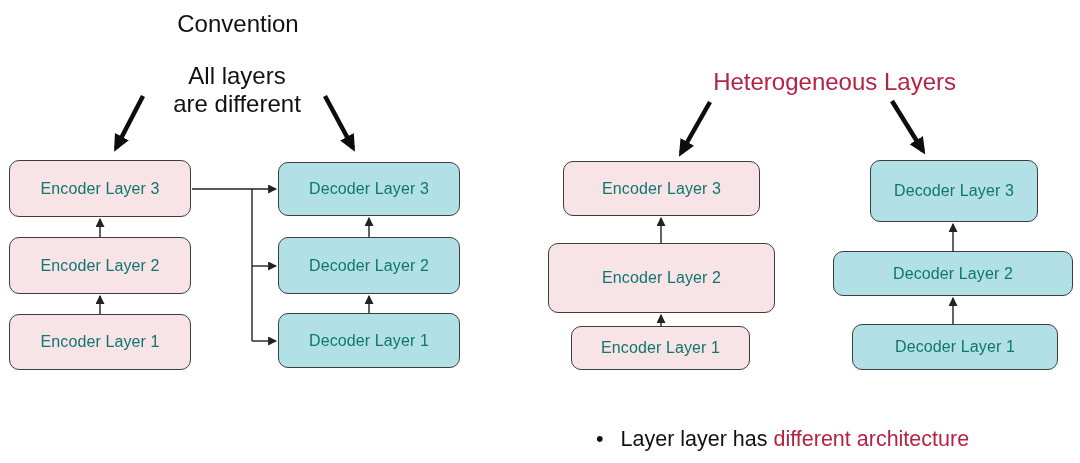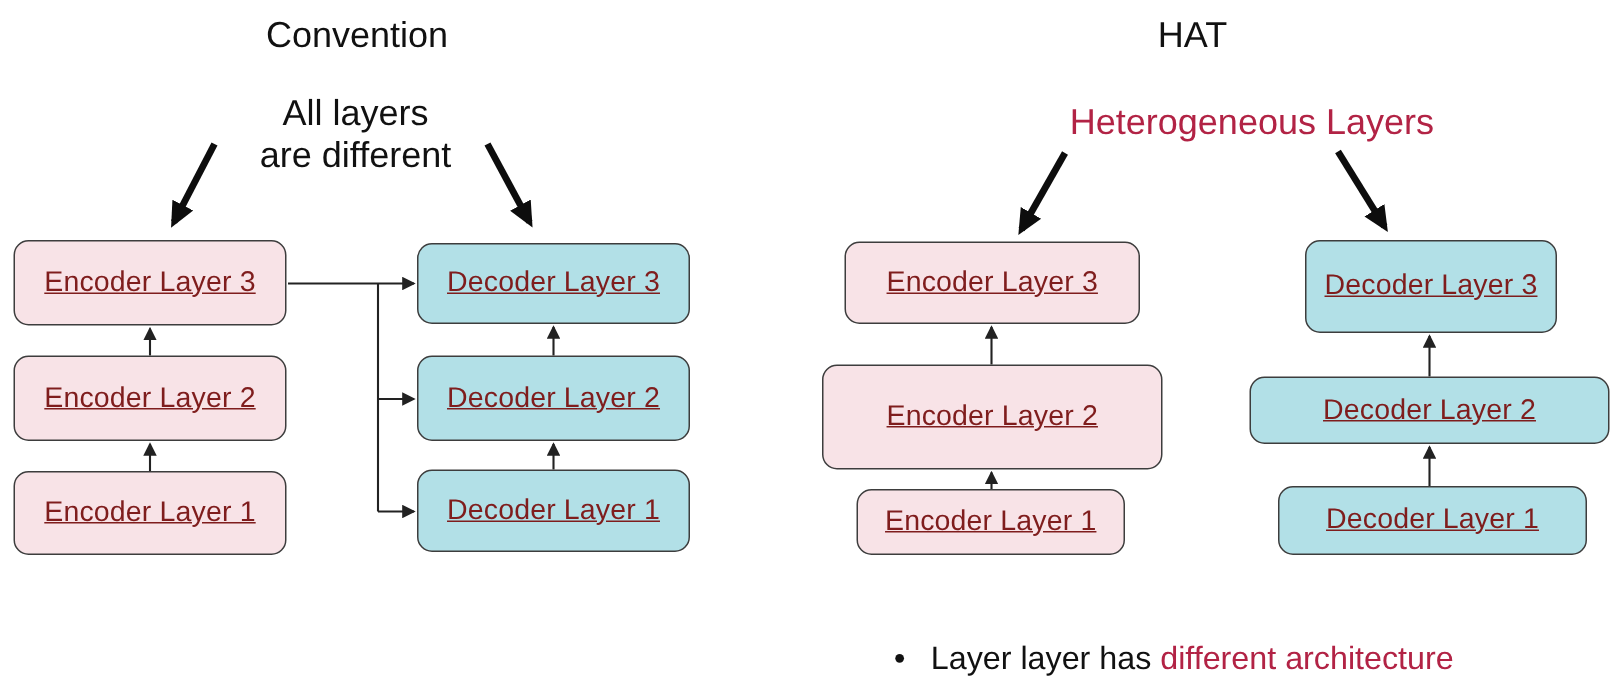--- a/index.html
+++ b/index.html
@@ -23,25 +23,24 @@
     height: 463px;
   }
   .box {
     position: absolute;
     box-sizing: border-box;
     border: 1.6px solid var(--box-border, #3d3d3d);
     border-radius: 10px;
     display: flex;
     align-items: center;
     justify-content: center;
-    font-size: 19px;
-    color: #7f1d1d;
+    font-size: 16px;
+    color: #0f766e;
     text-align: center;
     letter-spacing: 0.1px;
-    text-decoration: underline;
   }
   .box.pink { background: var(--encoder-fill, #f8e3e7); }
   .box.teal { background: var(--decoder-fill, #b2e0e7); }
   .label {
     position: absolute;
     text-align: center;
     color: #111111;
   }
   .title { font-size: 24px; }
   .annot { font-size: 24px; line-height: 28px; }
@@ -109,21 +108,20 @@
     </g>
   </svg>
 
   <div class="label title" style="left:138px; top:10px; width:200px;">Convention</div>
 
   <div class="label annot" style="left:112px; top:62px; width:250px;">
     <span class="annot-line">All layers</span>
     <span class="annot-line">are different</span>
   </div>
 
-  <div class="label title" style="left:695px; top:10px; width:200px;">HAT</div>
 
   <div class="label annot red-label" style="left:656px; top:68px; width:300px;">Heterogeneous Layers</div>
 
   <div class="box pink" style="left:9px; top:160px; width:182px; height:57px;">Encoder Layer 3</div>
   <div class="box pink" style="left:9px; top:237px; width:182px; height:57px;">Encoder Layer 2</div>
   <div class="box pink" style="left:9px; top:314px; width:182px; height:56px;">Encoder Layer 1</div>
 
   <div class="box teal" style="left:278px; top:162px; width:182px; height:54px;">Decoder Layer 3</div>
   <div class="box teal" style="left:278px; top:237px; width:182px; height:57px;">Decoder Layer 2</div>
   <div class="box teal" style="left:278px; top:313px; width:182px; height:55px;">Decoder Layer 1</div>

